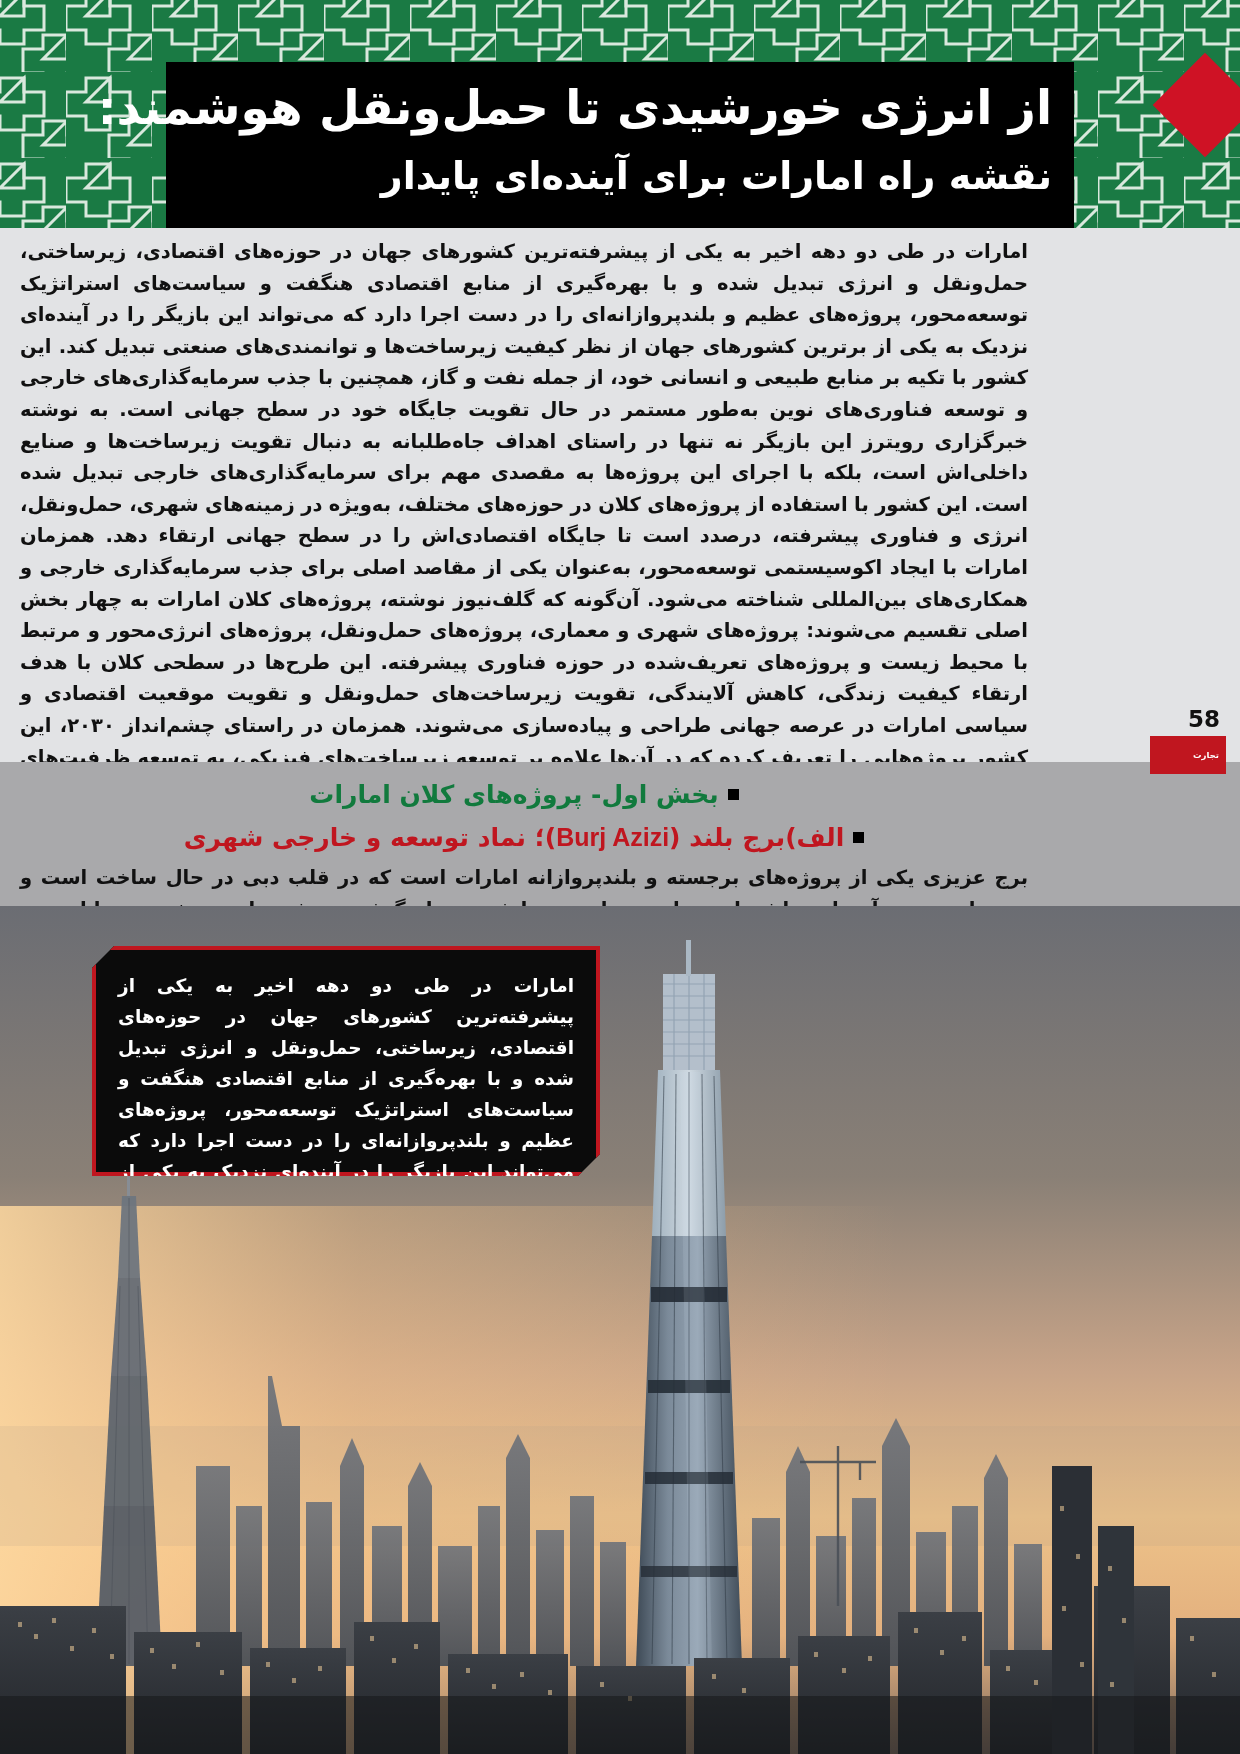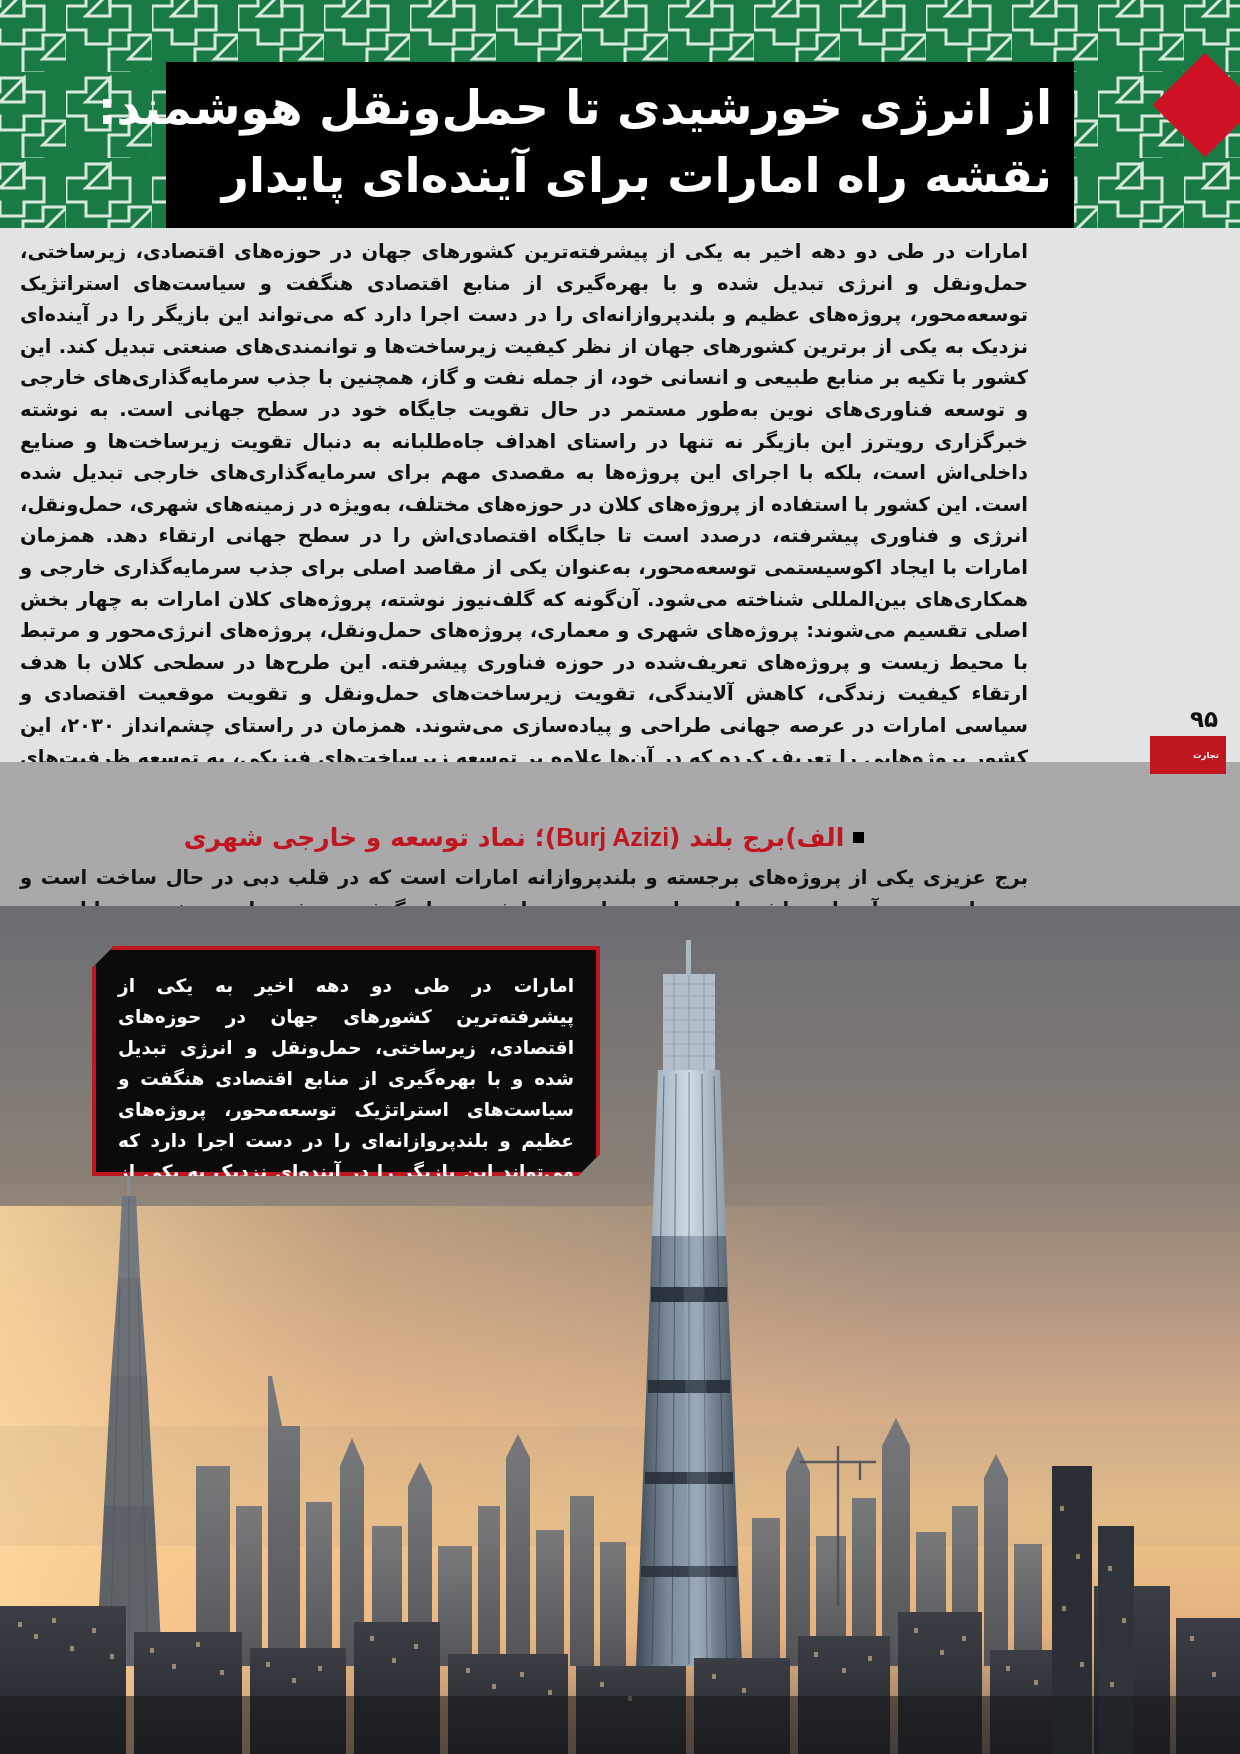--- a/index.html
+++ b/index.html
@@ -34,21 +34,21 @@
     position:absolute;right:-2px;top:68px;width:74px;height:74px;
     background:#cf1225;transform:rotate(45deg);z-index:6;
   }
   .hdr-line{
     position:absolute;z-index:7;color:#fff;
     font-weight:bold;letter-spacing:-0.5px;
     white-space:nowrap;direction:rtl;text-align:right;
     font-family:"DejaVu Sans","Liberation Sans",sans-serif;
   }
   .hdr-line1{right:188px;top:72px;font-size:47px;line-height:72px;}
-  .hdr-line2{right:188px;top:140px;font-size:47px;line-height:72px;}
+  .hdr-line2{right:188px;top:140px;font-size:38px;line-height:72px;}
 
   
   .intro{
     position:absolute;left:0;top:228px;width:1240px;height:534px;
     background:#e2e3e5;
   }
   .intro-p{
     position:absolute;right:212px;top:8px;width:1008px;
     direction:rtl;text-align:justify;text-align-last:right;
     font-size:19.5px;line-height:31.6px;color:#111;
@@ -156,20 +156,23 @@
     <div class="hdr-line hdr-line1">از انرژی خورشیدی تا حمل‌ونقل هوشمند:</div>
     <div class="hdr-line hdr-line2">نقشه راه امارات برای آینده‌ای پایدار</div>
   </div>
 
   <div class="intro">
     <div class="intro-p">امارات در طی دو دهه اخیر به یکی از پیشرفته‌ترین کشورهای جهان در حوزه‌های اقتصادی، زیرساختی، حمل‌ونقل و انرژی تبدیل شده و با بهره‌گیری از منابع اقتصادی هنگفت و سیاست‌های استراتژیک توسعه‌محور، پروژه‌های عظیم و بلندپروازانه‌ای را در دست اجرا دارد که می‌تواند این بازیگر را در آینده‌ای نزدیک به یکی از برترین کشورهای جهان از نظر کیفیت زیرساخت‌ها و توانمندی‌های صنعتی تبدیل کند. این کشور با تکیه بر منابع طبیعی و انسانی خود، از جمله نفت و گاز، همچنین با جذب سرمایه‌گذاری‌های خارجی و توسعه فناوری‌های نوین به‌طور مستمر در حال تقویت جایگاه خود در سطح جهانی است. به نوشته خبرگزاری رویترز این بازیگر نه تنها در راستای اهداف جاه‌طلبانه به دنبال تقویت زیرساخت‌ها و صنایع داخلی‌اش است، بلکه با اجرای این پروژه‌ها به مقصدی مهم برای سرمایه‌گذاری‌های خارجی تبدیل شده است. این کشور با استفاده از پروژه‌های کلان در حوزه‌های مختلف، به‌ویژه در زمینه‌های شهری، حمل‌ونقل، انرژی و فناوری پیشرفته، درصدد است تا جایگاه اقتصادی‌اش را در سطح جهانی ارتقاء دهد. همزمان امارات با ایجاد اکوسیستمی توسعه‌محور، به‌عنوان یکی از مقاصد اصلی برای جذب سرمایه‌گذاری خارجی و همکاری‌های بین‌المللی شناخته می‌شود. آن‌گونه که گلف‌نیوز نوشته، پروژه‌های کلان امارات به چهار بخش اصلی تقسیم می‌شوند: پروژه‌های شهری و معماری، پروژه‌های حمل‌ونقل، پروژه‌های انرژی‌محور و مرتبط با محیط زیست و پروژه‌های تعریف‌شده در حوزه فناوری پیشرفته. این طرح‌ها در سطحی کلان با هدف ارتقاء کیفیت زندگی، کاهش آلایندگی، تقویت زیرساخت‌های حمل‌ونقل و تقویت موقعیت اقتصادی و سیاسی امارات در عرصه جهانی طراحی و پیاده‌سازی می‌شوند. همزمان در راستای چشم‌انداز ۲۰۳۰، این کشور پروژه‌هایی را تعریف کرده که در آن‌ها علاوه بر توسعه زیرساخت‌های فیزیکی، به توسعه ظرفیت‌های انسانی و هوشمندسازی صنایع توجه ویژه‌ای شده است. این استراتژی‌ها با تکیه بر تقویت نهادهای دولتی و استفاده از نوآوری‌های فناوری، در حال پیشرفت است.</div>
   </div>
 
   <div class="gray-sec">
 
+    <div class="sec-head">
+      <span class="sq"></span><span>بخش اول- پروژه‌های کلان امارات</span>
+    </div>
 
     <div class="sub-head">
       <span class="sq"></span><span>الف)برج بلند (</span><span class="latin">Burj Azizi</span><span>)؛ نماد توسعه و خارجی شهری</span>
     </div>
 
     <div class="sec-p">برج عزیزی یکی از پروژه‌های برجسته و بلندپروازانه امارات است که در قلب دبی در حال ساخت است و به‌عنوان دومین آسمان‌خراش بلند جهان پس از برج خلیفه در نظر گرفته می‌شود. این پروژه نه تنها از جنبه معماری و ساخت‌وساز بلکه از نظر اقتصادی و فرهنگی نیز قابل توجه است. برج عزیزی با ارتفاع ۷۲۵ متر و ۱۳۱ طبقه، نمادی از تحول در دبی است و قرار است به یکی از شاخص‌ترین نقاط شهری و جهانی این کشور تبدیل شود.</div>
   </div>
 
   <div class="photo">
     <svg viewBox="0 0 1240 848" preserveAspectRatio="none" width="1240" height="848">
@@ -356,19 +359,19 @@
 
       <rect x="0" y="790" width="1240" height="58" fill="#15171a" opacity="0.55"></rect>
     </svg>
   </div>
 
   <div class="callout">
     <div class="callout-txt">امارات در طی دو دهه اخیر به یکی از پیشرفته‌ترین کشورهای جهان در حوزه‌های اقتصادی، زیرساختی، حمل‌ونقل و انرژی تبدیل شده و با بهره‌گیری از منابع اقتصادی هنگفت و سیاست‌های استراتژیک توسعه‌محور، پروژه‌های عظیم و بلندپروازانه‌ای را در دست اجرا دارد که می‌تواند این بازیگر را در آینده‌ای نزدیک به یکی از برترین کشورهای جهان از نظر کیفیت زیرساخت‌ها و توانمندی‌های صنعتی تبدیل کند.</div>
   </div>
 
   <div class="pagenum">
-    <div class="num">۹۵</div>
+    <div class="num">58</div>
     <div class="badge">
       <span>تجارت</span>
     </div>
   </div>
 
 </div>
 
 </body></html>

